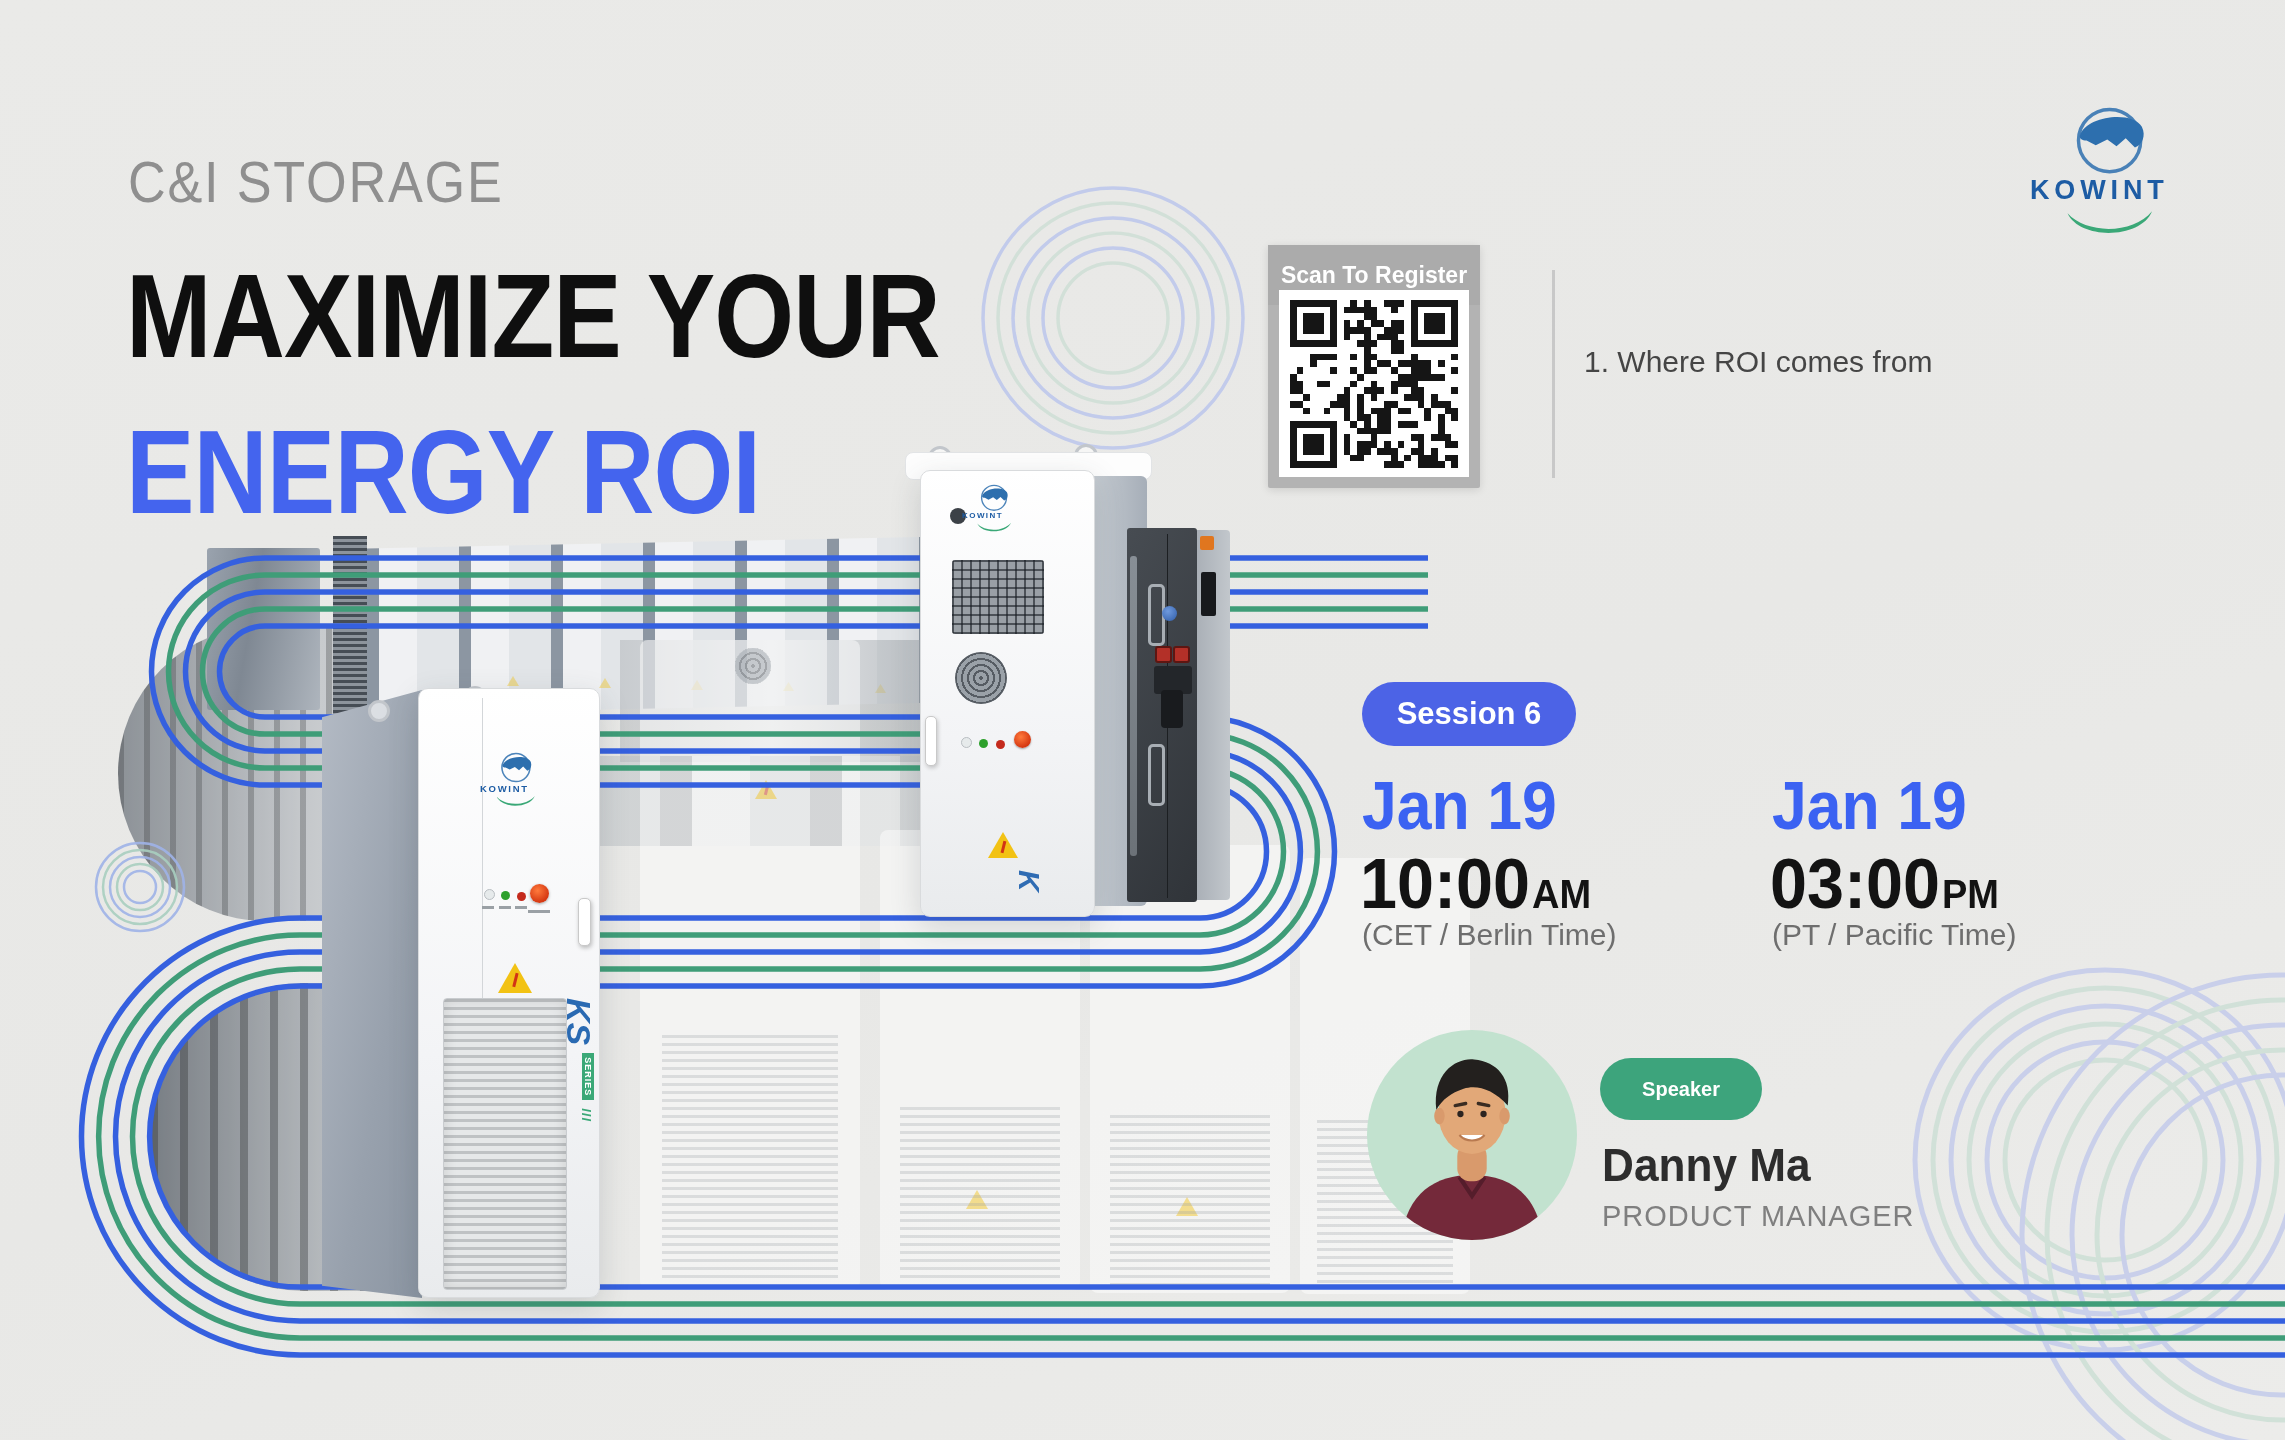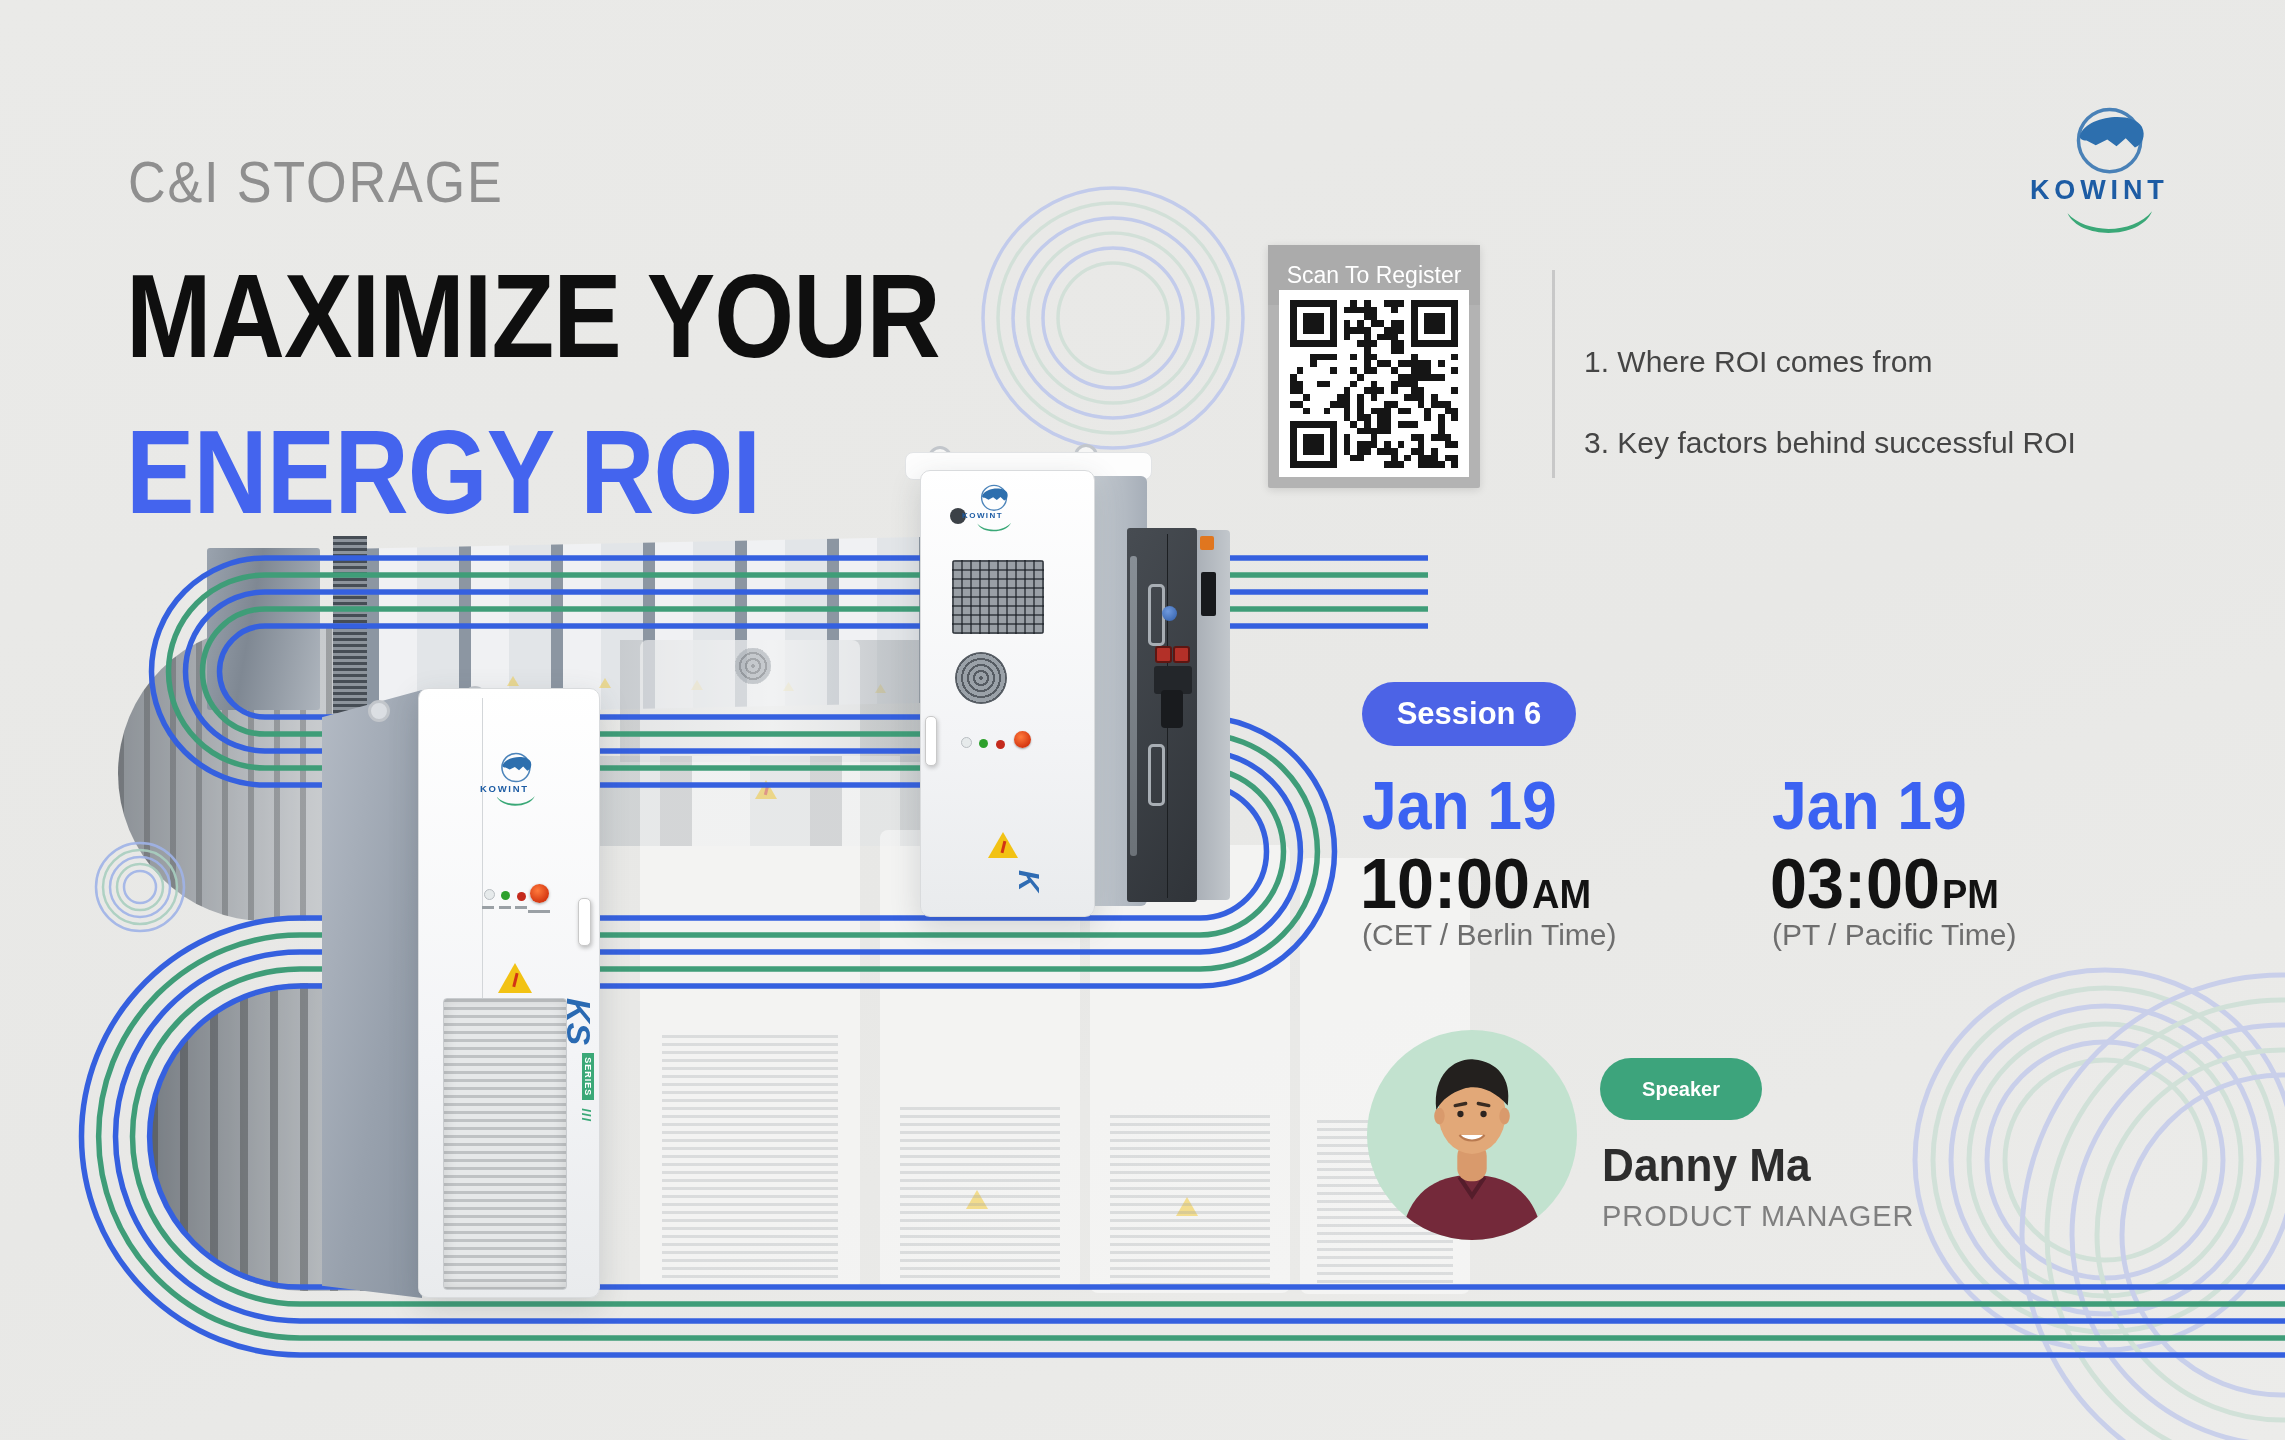--- a/index.html
+++ b/index.html
@@ -14,21 +14,21 @@
       transform:scaleX(.87);transform-origin:left top;white-space:nowrap;}
   .h2{color:#4464ee;}
   
   .kowint-logo{position:absolute;text-align:left;line-height:1;}
   .kowint-logo .globe{display:block;width:72%;margin:0 auto;}
   .kowint-logo .word{font-weight:700;color:#1d5ca4;letter-spacing:.18em;font-size:1em;margin-top:.08em;}
   .kowint-logo .swoosh{display:block;width:66%;margin:.1em auto 0;}
   
   .qr-card{background:#b3b3b3;border-radius:2px;box-shadow:0 2px 8px rgba(0,0,0,.12);}
   .qr-head{height:60px;display:flex;align-items:center;justify-content:center;
-           color:#fff;font-size:23px;font-weight:400;background:#ababab;}
+           color:#fff;font-size:23px;font-weight:700;background:#ababab;}
   .qr-body{position:absolute;left:11px;top:45px;right:11px;bottom:11px;background:#fff;
            display:flex;align-items:center;justify-content:center;}
   
   .agenda-item{font-size:30px;color:#454545;white-space:nowrap;}
   .divider{background:#c8c8c8;}
   
   .pill{display:flex;align-items:center;justify-content:center;color:#fff;font-weight:700;
         border-radius:33px;}
   .pill.blue{background:#4c63e6;font-size:31px;}
   .pill.green{background:#3da47c;font-size:20px;}
@@ -458,21 +458,20 @@
           <rect x="20" y="2" width="3" height="3" fill="#151515"></rect>
           <rect x="0" y="18" width="7" height="7" fill="#151515"></rect>
           <rect x="1" y="19" width="5" height="5" fill="#ffffff"></rect>
           <rect x="2" y="20" width="3" height="3" fill="#151515"></rect>
         </svg>
     </div>
   </div>
 
   <div class="divider abs" style="left:1552px;top:270px;width:3px;height:208px;"></div>
   <div class="abs agenda-item" style="left:1584px;top:345px;">1. Where ROI comes from</div>
-  <div class="abs agenda-item" style="left:1584px;top:426px;">3. Key factors behind successful ROI</div>
 
   <div class="pill blue abs" style="left:1362px;top:682px;width:214px;height:64px;">Session 6</div>
   <div class="abs s-date" style="left:1362px;top:766px;">Jan 19</div>
   <div class="abs s-time" style="left:1360px;top:844px;">
     <span class="big">10:00</span>
       <span class="mer">AM</span>
   </div>
   <div class="abs s-tz" style="left:1362px;top:918px;">(CET / Berlin Time)</div>
 
   <div class="abs s-date" style="left:1772px;top:766px;">Jan 19</div>

